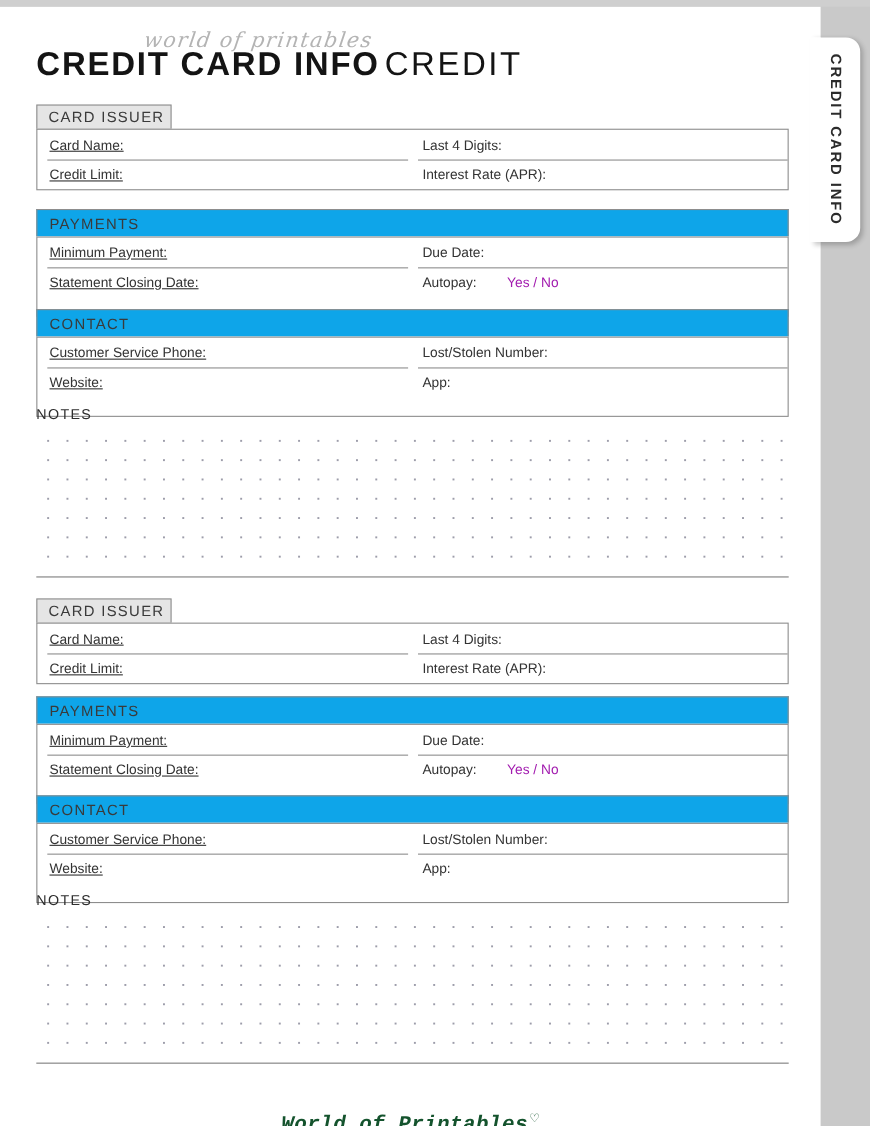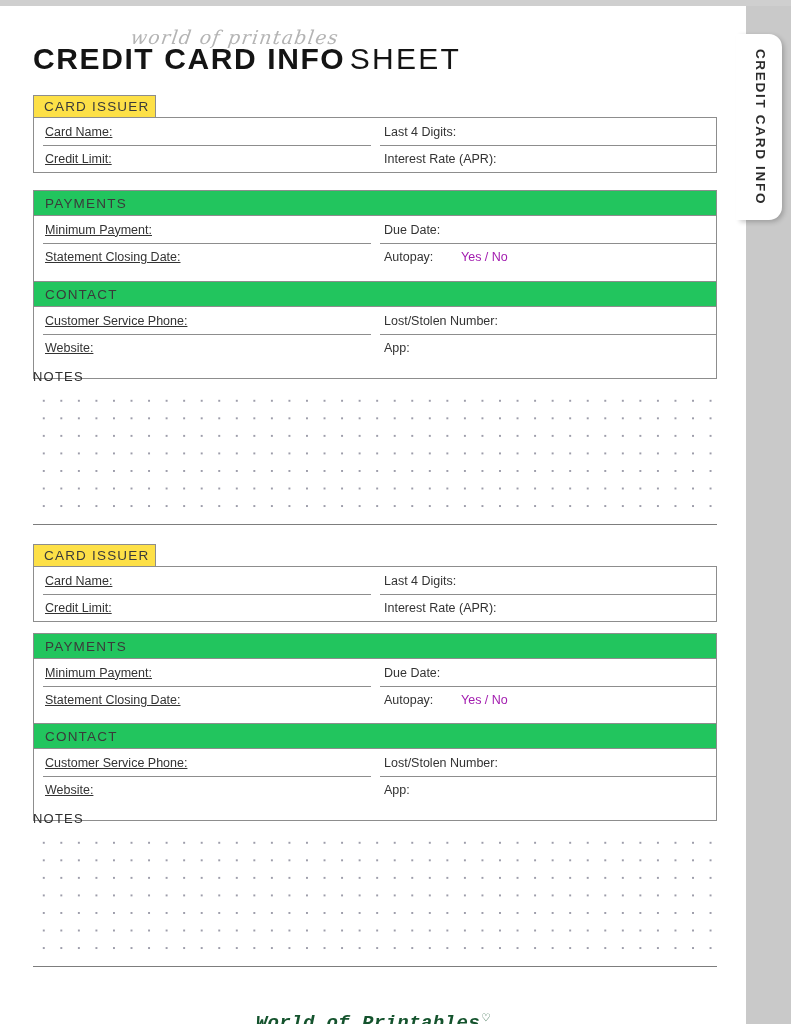--- a/index.html
+++ b/index.html
@@ -121,34 +121,34 @@
   
   .block { position: absolute; }
 
   
   .sec-tabhead {
     position: absolute;
     left: 0;
     top: 0;
     width: 123px;
     height: 23px;
-    background: #fde047;
+    background: #e5e5e5;
     border: 1px solid #8d8d8d;
     display: flex;
     align-items: center;
     padding-left: 10px;
   }
   
   .sec-fullhead {
     position: absolute;
     left: 0;
     top: 0;
     width: 684px;
     height: 25px;
-    background: #22c55e;
+    background: #0ea5e9;
     border: 1px solid #8d8d8d;
     border-bottom: none;
     display: flex;
     align-items: center;
     padding-left: 11px;
   }
   .sec-head-text {
     font-size: 13.5px;
     letter-spacing: 1.2px;
     color: #3a3a3a;
@@ -263,21 +263,21 @@
 
   <div class="side-tab">
     <span class="side-tab-label">CREDIT CARD INFO</span>
   </div>
   <div class="side-tab-cover"></div>
 
   <div class="header">
     <div class="script-title">world of printables</div>
     <div class="main-title">
       <span class="title-bold">CREDIT CARD INFO</span>
-      <span class="title-light">SHEET</span>
+      <span class="title-light">CREDIT</span>
     </div>
   </div>
 
   <div class="block" style="left:33px; top:95px; width:684px; height:78px;">
     <div class="sec-tabhead">
       <span class="sec-head-text">CARD ISSUER</span>
     </div>
     <div class="sec-body below-tab">
       <div class="frow">
         <div class="underline-left"></div>

